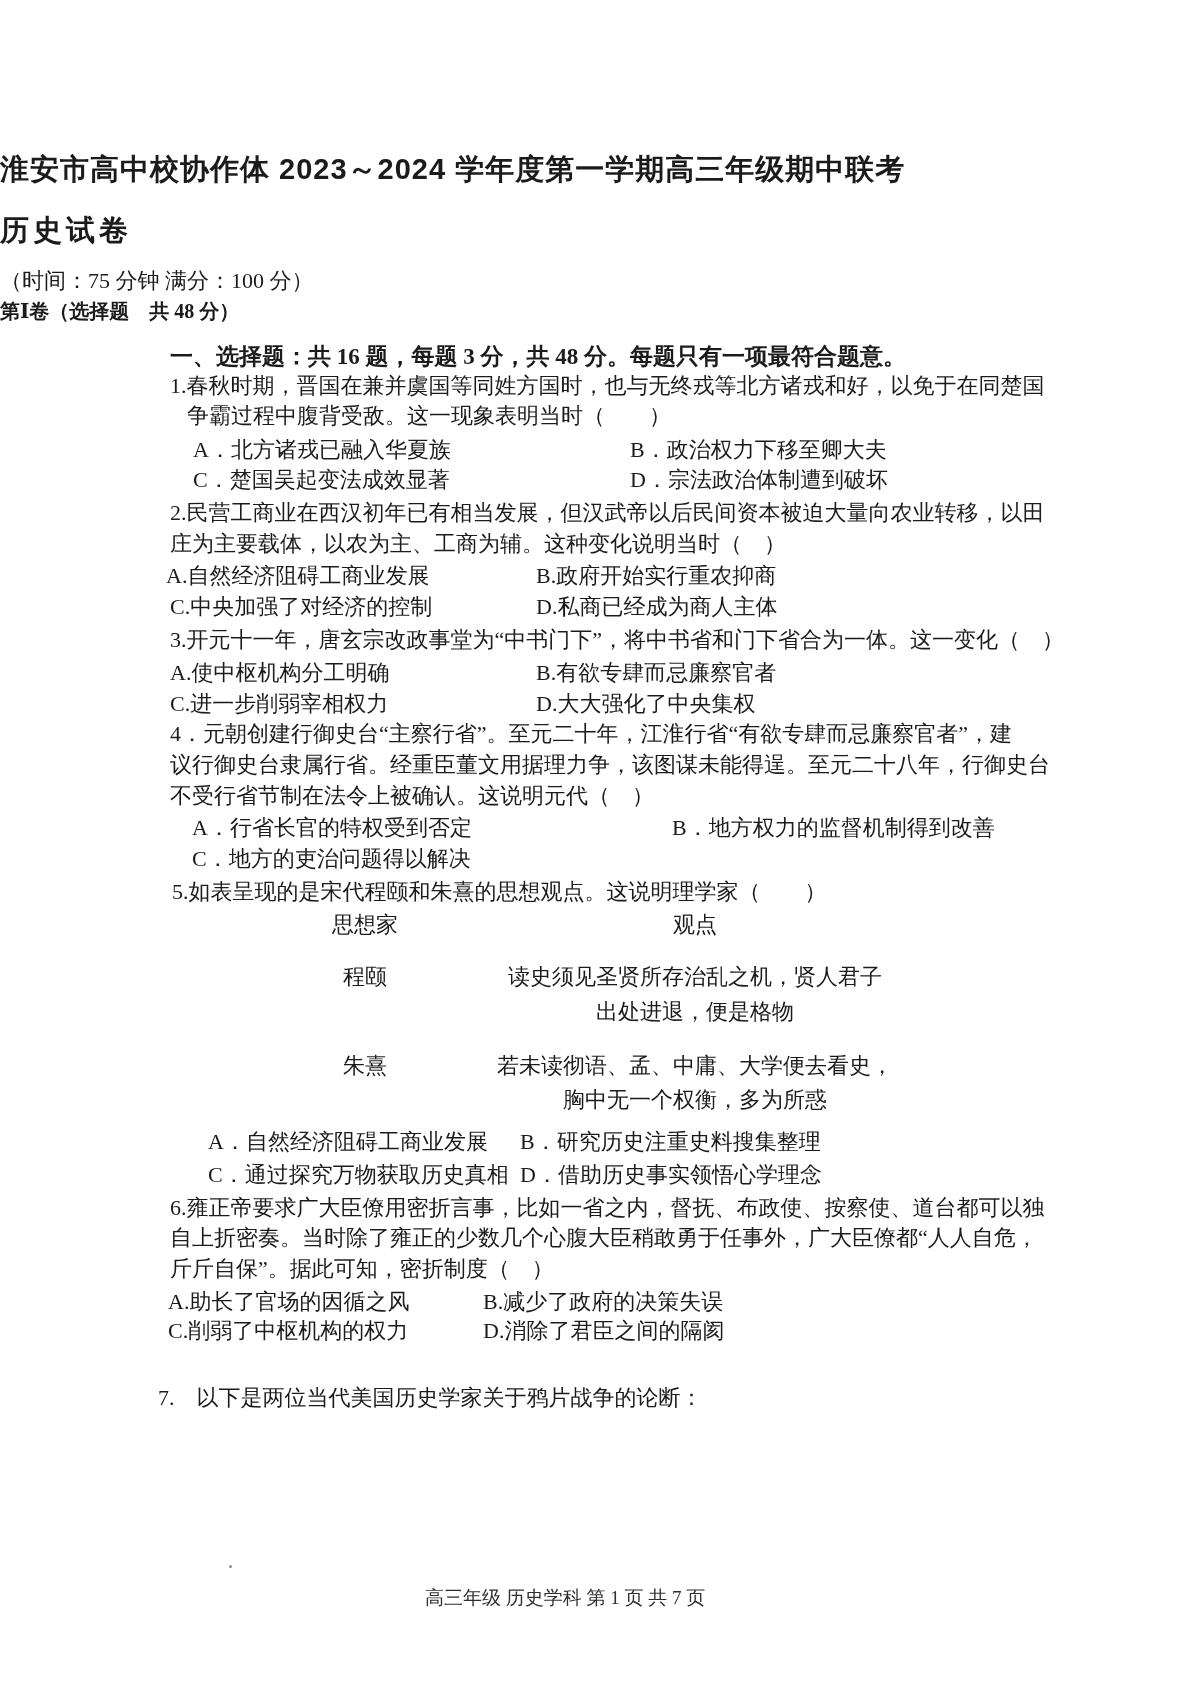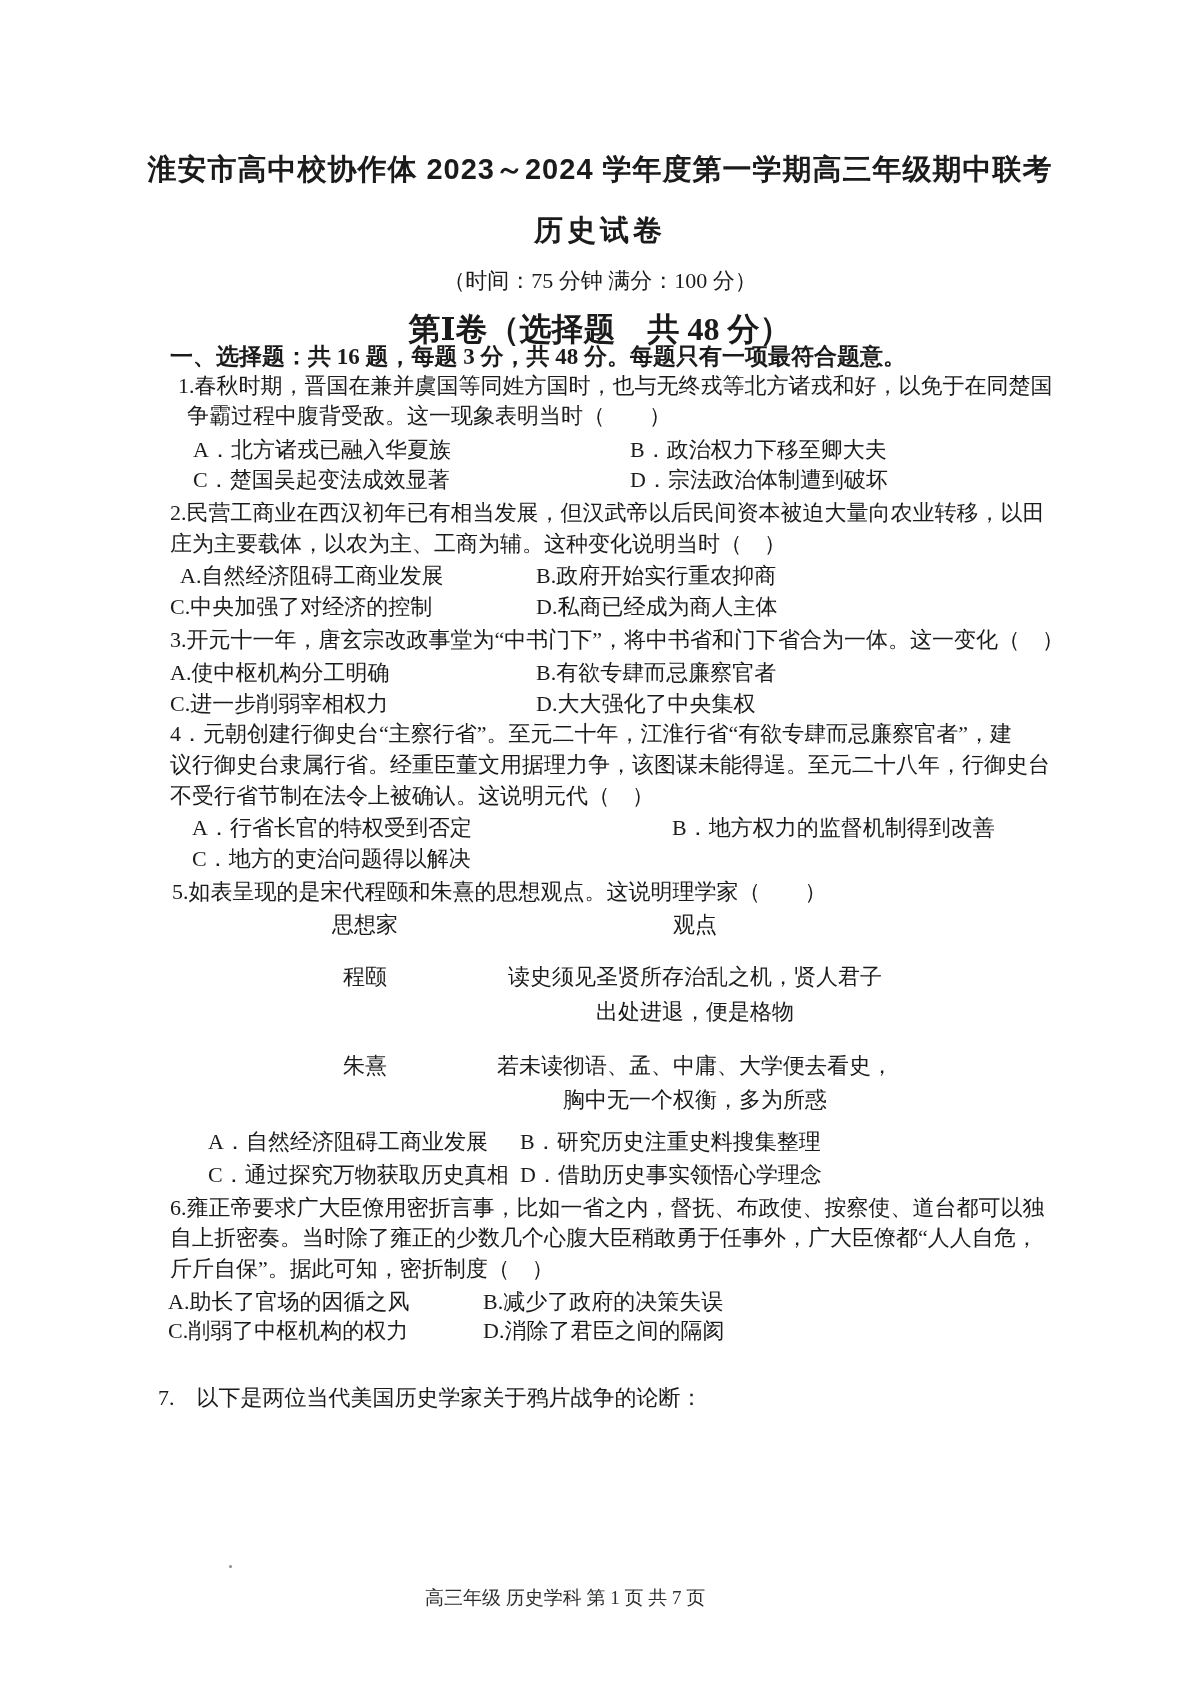--- a/index.html
+++ b/index.html
@@ -6,37 +6,37 @@
   .page{
     position:relative;
     width:1200px;
     height:1698px;
     background:#ffffff;
     font-family:"Liberation Serif","DejaVu Serif",serif;
     color:#1b1b1b;
     overflow:hidden;
   }
   .abs{position:absolute;white-space:nowrap;}
-  .center{left:0;width:100%;text-align:center;}
+  .center{left:0;width:100%;}
   .title{
     top:150px;
     font-size:29px;
     font-weight:bold;
     font-family:"Liberation Sans","DejaVu Sans",sans-serif;
     letter-spacing:1px;
   }
   .subtitle{
     top:211px;
     font-size:29px;
     font-weight:bold;
     font-family:"Liberation Sans","DejaVu Sans",sans-serif;
     letter-spacing:4px;
   }
   .meta{top:266px;font-size:22px;}
-  .section-title{top:308px;font-size:32px;font-weight:bold;}
+  .section-title{top:298px;font-size:20px;font-weight:bold;}
   .section-intro{top:341px;left:170px;font-size:23px;font-weight:bold;}
   .body-line{font-size:22px;line-height:27px;}
   .cell{text-align:center;}
   .footer{
     top:1585px;left:0;width:100%;
     text-align:center;
     font-size:19px;
     color:#2e2e2e;
     transform:translateX(-35px);
   }
@@ -52,30 +52,30 @@
 <body>
 
 <div class="page">
 
   <div class="abs center title">淮安市高中校协作体 2023～2024 学年度第一学期高三年级期中联考</div>
   <div class="abs center subtitle">历史试卷</div>
   <div class="abs center meta">（时间：75 分钟  满分：100 分）</div>
   <div class="abs center section-title">第Ⅰ卷（选择题　共 48 分）</div>
   <div class="abs section-intro">一、选择题：共 16 题，每题 3 分，共 48 分。每题只有一项最符合题意。</div>
 
-  <div class="abs body-line" style="top:372px;left:178px">1.春秋时期，晋国在兼并虞国等同姓方国时，也与无终戎等北方诸戎和好，以免于在同楚国</div>
+  <div class="abs body-line" style="top:372px;left:170px">1.春秋时期，晋国在兼并虞国等同姓方国时，也与无终戎等北方诸戎和好，以免于在同楚国</div>
   <div class="abs body-line" style="top:402px;left:187px">争霸过程中腹背受敌。这一现象表明当时（　　）</div>
   <div class="abs body-line" style="top:436px;left:193px">A．北方诸戎已融入华夏族</div>
   <div class="abs body-line" style="top:436px;left:630px">B．政治权力下移至卿大夫</div>
   <div class="abs body-line" style="top:466px;left:193px">C．楚国吴起变法成效显著</div>
   <div class="abs body-line" style="top:466px;left:630px">D．宗法政治体制遭到破坏</div>
 
   <div class="abs body-line" style="top:499px;left:170px">2.民营工商业在西汉初年已有相当发展，但汉武帝以后民间资本被迫大量向农业转移，以田</div>
   <div class="abs body-line" style="top:530px;left:170px">庄为主要载体，以农为主、工商为辅。这种变化说明当时（　）</div>
-  <div class="abs body-line" style="top:562px;left:180px">A.自然经济阻碍工商业发展</div>
+  <div class="abs body-line" style="top:562px;left:166px">A.自然经济阻碍工商业发展</div>
   <div class="abs body-line" style="top:562px;left:536px">B.政府开始实行重农抑商</div>
   <div class="abs body-line" style="top:593px;left:170px">C.中央加强了对经济的控制</div>
   <div class="abs body-line" style="top:593px;left:536px">D.私商已经成为商人主体</div>
 
   <div class="abs body-line" style="top:626px;left:170px">3.开元十一年，唐玄宗改政事堂为“中书门下”，将中书省和门下省合为一体。这一变化（　）</div>
   <div class="abs body-line" style="top:659px;left:170px">A.使中枢机构分工明确</div>
   <div class="abs body-line" style="top:659px;left:536px">B.有欲专肆而忌廉察官者</div>
   <div class="abs body-line" style="top:690px;left:170px">C.进一步削弱宰相权力</div>
   <div class="abs body-line" style="top:690px;left:536px">D.大大强化了中央集权</div>
 

